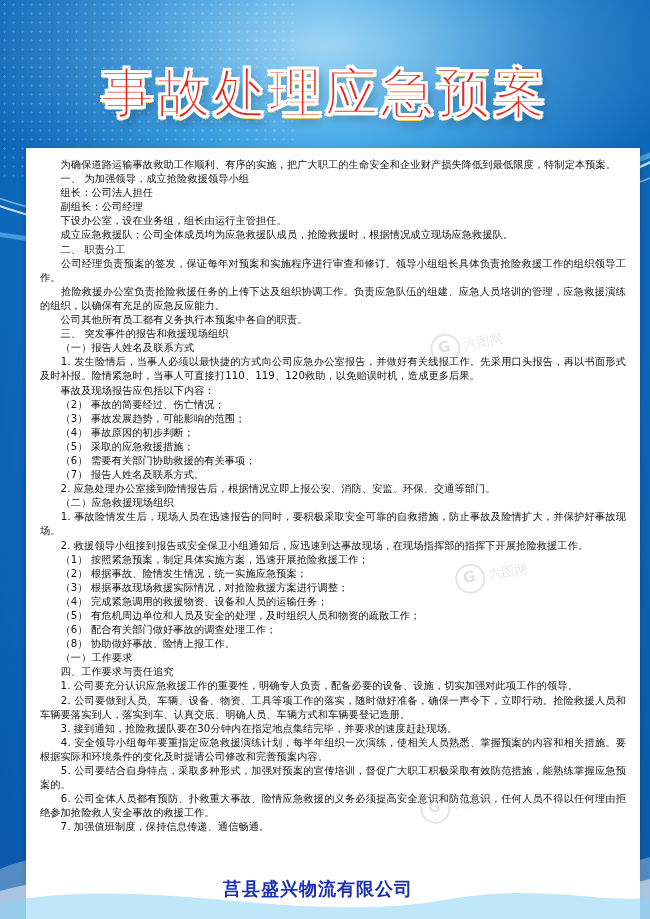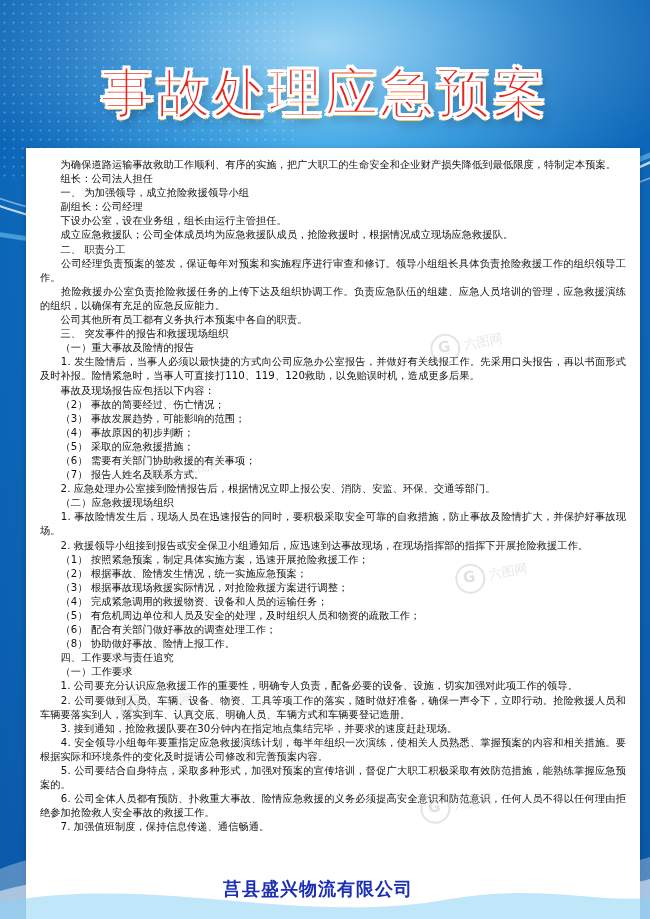--- a/index.html
+++ b/index.html
@@ -137,52 +137,52 @@
   <div class="swoosh sw2"></div>
   <div class="swoosh sw1"></div>
 
   <div class="title-wrap">
     <div class="title">事故处理应急预案</div>
   </div>
 
   <div class="paper">
     <div class="body-text" id="body-text">
         <p>　　为确保道路运输事故救助工作顺利、有序的实施，把广大职工的生命安全和企业财产损失降低到最低限度，特制定本预案。</p>
+        <p>　　一、 为加强领导，成立抢险救援领导小组</p>
         <p>　　组长：公司法人担任</p>
-        <p>　　一、 为加强领导，成立抢险救援领导小组</p>
         <p>　　副组长：公司经理</p>
         <p>　　下设办公室，设在业务组，组长由运行主管担任。</p>
         <p>　　成立应急救援队；公司全体成员均为应急救援队成员，抢险救援时，根据情况成立现场应急救援队。</p>
         <p>　　二、 职责分工</p>
         <p>　　公司经理负责预案的签发，保证每年对预案和实施程序进行审查和修订。领导小组组长具体负责抢险救援工作的组织领导工作。</p>
         <p>　　抢险救援办公室负责抢险救援任务的上传下达及组织协调工作。负责应急队伍的组建、应急人员培训的管理，应急救援演练的组织，以确保有充足的应急反应能力。</p>
         <p>　　公司其他所有员工都有义务执行本预案中各自的职责。</p>
         <p>　　三、 突发事件的报告和救援现场组织</p>
-        <p>　　（一）重大事故及险情的报告</p>
+        <p>　　（一）报告人姓名及联系方式</p>
         <p>　　1. 发生险情后，当事人必须以最快捷的方式向公司应急办公室报告，并做好有关线报工作。先采用口头报告，再以书面形式及时补报。险情紧急时，当事人可直接打110、119、120救助，以免贻误时机，造成更多后果。</p>
         <p>　　事故及现场报告应包括以下内容：</p>
         <p>　　（2） 事故的简要经过、伤亡情况；</p>
         <p>　　（3） 事故发展趋势，可能影响的范围；</p>
         <p>　　（4） 事故原因的初步判断；</p>
         <p>　　（5） 采取的应急救援措施；</p>
         <p>　　（6） 需要有关部门协助救援的有关事项；</p>
         <p>　　（7） 报告人姓名及联系方式。</p>
         <p>　　2. 应急处理办公室接到险情报告后，根据情况立即上报公安、消防、安监、环保、交通等部门。</p>
         <p>　　（二）应急救援现场组织</p>
         <p>　　1. 事故险情发生后，现场人员在迅速报告的同时，要积极采取安全可靠的自救措施，防止事故及险情扩大，并保护好事故现场。</p>
         <p>　　2. 救援领导小组接到报告或安全保卫小组通知后，应迅速到达事故现场，在现场指挥部的指挥下开展抢险救援工作。</p>
         <p>　　（1） 按照紧急预案，制定具体实施方案，迅速开展抢险救援工作；</p>
         <p>　　（2） 根据事故、险情发生情况，统一实施应急预案；</p>
         <p>　　（3） 根据事故现场救援实际情况，对抢险救援方案进行调整；</p>
         <p>　　（4） 完成紧急调用的救援物资、设备和人员的运输任务；</p>
         <p>　　（5） 有危机周边单位和人员及安全的处理，及时组织人员和物资的疏散工作；</p>
         <p>　　（6） 配合有关部门做好事故的调查处理工作；</p>
         <p>　　（8） 协助做好事故、险情上报工作。</p>
+        <p>　　（一）工作要求</p>
         <p>　　四、工作要求与责任追究</p>
-        <p>　　（一）工作要求</p>
         <p>　　1. 公司要充分认识应急救援工作的重要性，明确专人负责，配备必要的设备、设施，切实加强对此项工作的领导。</p>
         <p>　　2. 公司要做到人员、车辆、设备、物资、工具等项工作的落实，随时做好准备，确保一声令下，立即行动。抢险救援人员和车辆要落实到人，落实到车、认真交底、明确人员、车辆方式和车辆要登记造册。</p>
         <p>　　3. 接到通知，抢险救援队要在30分钟内在指定地点集结完毕，并要求的速度赶赴现场。</p>
         <p>　　4. 安全领导小组每年要重指定应急救援演练计划，每半年组织一次演练，使相关人员熟悉、掌握预案的内容和相关措施。要根据实际和环境条件的变化及时提请公司修改和完善预案内容。</p>
         <p>　　5. 公司要结合自身特点，采取多种形式，加强对预案的宣传培训，督促广大职工积极采取有效防范措施，能熟练掌握应急预案的。</p>
         <p>　　6. 公司全体人员都有预防、扑救重大事故、险情应急救援的义务必须提高安全意识和防范意识，任何人员不得以任何理由拒绝参加抢险救人安全事故的救援工作。</p>
         <p>　　7. 加强值班制度，保持信息传递、通信畅通。</p>
       </div>
   </div>
 

